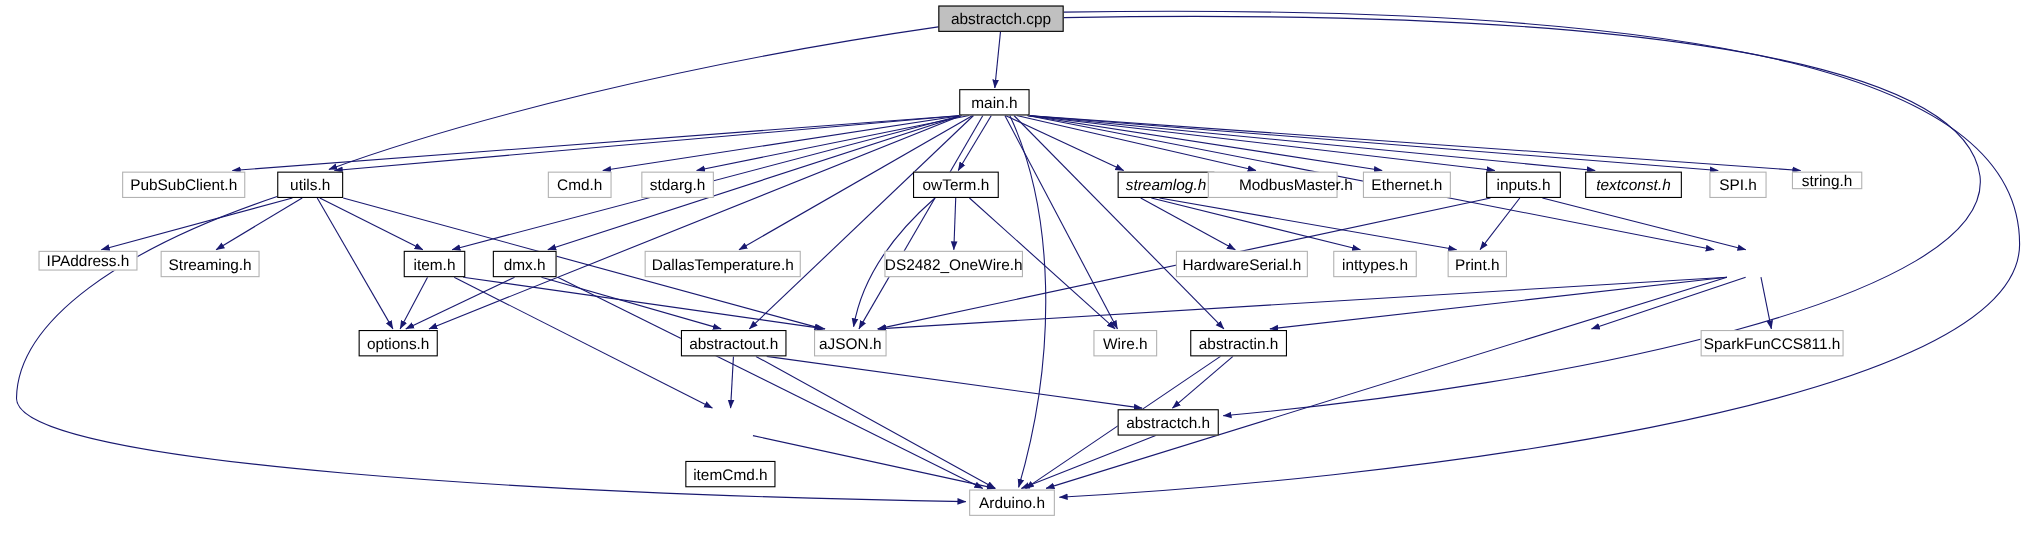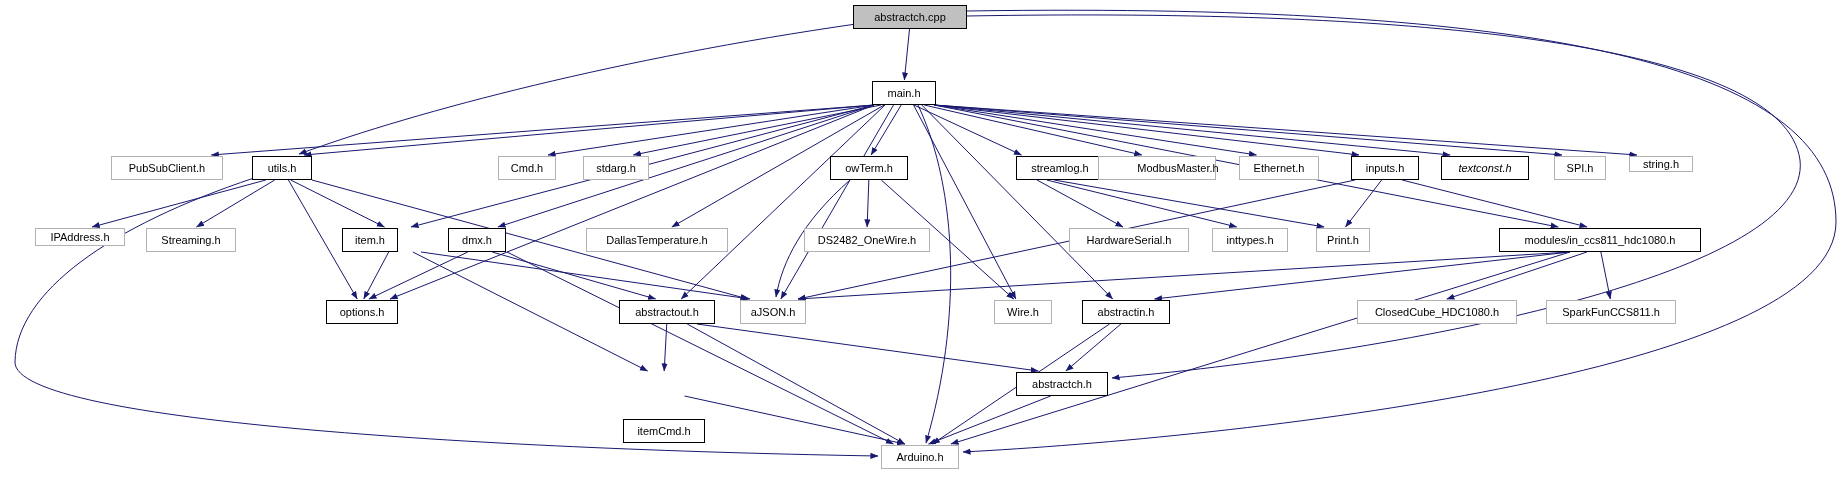--- a/index.html
+++ b/index.html
@@ -11,21 +11,21 @@
     overflow:hidden;
   }
   #edge-layer{position:absolute;left:0;top:0;z-index:1;}
   .node{
     position:absolute;
     box-sizing:border-box;
     z-index:2;
     background:#ffffff;
     border:1px solid #b2b2b2;
     display:flex;align-items:center;justify-content:center;
-    font-size:11px;color:#000000;
+    font-size:14px;color:#000000;
     white-space:nowrap;
     cursor:default;
   }
   .node.internal{border-color:#000000;cursor:pointer;}
   .node.root{background:#c0c0c0;border-color:#000000;}
 </style>
 </head>
 <body>
 
 <div id="graph">
@@ -109,21 +109,21 @@
     </div>
     <div class="node external" style="left: 498px; top: 156px; width: 58px; height: 24px;">
       <span>Cmd.h</span>
     </div>
     <div class="node external" style="left: 583px; top: 156px; width: 66px; height: 24px;">
       <span>stdarg.h</span>
     </div>
     <div class="node internal" style="left: 830px; top: 156px; width: 78px; height: 24px;">
       <span>owTerm.h</span>
     </div>
-    <div class="node internal" style="left: 1016px; top: 156px; width: 88px; height: 24px;">
+    <div class="node internal" style="left: 1016px; top: 156px; width: 88px; height: 24px; font-style: italic;">
       <span>streamlog.h</span>
     </div>
     <div class="node external" style="left: 1098px; top: 156px; width: 118px; height: 24px; padding-left: 42px;">
       <span>ModbusMaster.h</span>
     </div>
     <div class="node external" style="left: 1239px; top: 156px; width: 80px; height: 24px;">
       <span>Ethernet.h</span>
     </div>
     <div class="node internal" style="left: 1351px; top: 156px; width: 68px; height: 24px;">
       <span>inputs.h</span>
@@ -136,61 +136,55 @@
     </div>
     <div class="node external" style="left: 1629px; top: 156px; width: 64px; height: 16px;">
       <span>string.h</span>
     </div>
     <div class="node external" style="left: 35px; top: 228px; width: 90px; height: 18px;">
       <span>IPAddress.h</span>
     </div>
     <div class="node external" style="left: 146px; top: 228px; width: 90px; height: 24px;">
       <span>Streaming.h</span>
     </div>
-    <div class="node internal" style="left: 342px; top: 228px; width: 56px; height: 24px;">
+    <div class="node internal" style="left: 367px; top: 228px; width: 56px; height: 24px;">
       <span>item.h</span>
     </div>
     <div class="node internal" style="left: 448px; top: 228px; width: 58px; height: 24px;">
       <span>dmx.h</span>
     </div>
     <div class="node external" style="left: 586px; top: 228px; width: 142px; height: 24px;">
       <span>DallasTemperature.h</span>
     </div>
     <div class="node external" style="left: 804px; top: 228px; width: 126px; height: 24px;">
       <span>DS2482_OneWire.h</span>
     </div>
     <div class="node external" style="left: 1069px; top: 228px; width: 120px; height: 24px;">
       <span>HardwareSerial.h</span>
     </div>
     <div class="node external" style="left: 1212px; top: 228px; width: 76px; height: 24px;">
       <span>inttypes.h</span>
     </div>
     <div class="node external" style="left: 1316px; top: 228px; width: 54px; height: 24px;">
       <span>Print.h</span>
     </div>
-    <div class="node internal" style="left: 1499px; top: 228px; width: 202px; height: 24px;">
-      <span>modules/in_ccs811_hdc1080.h</span>
-    </div>
     <div class="node internal" style="left: 326px; top: 300px; width: 72px; height: 24px;">
       <span>options.h</span>
     </div>
     <div class="node internal" style="left: 619px; top: 300px; width: 96px; height: 24px;">
       <span>abstractout.h</span>
     </div>
     <div class="node external" style="left: 740px; top: 300px; width: 66px; height: 24px;">
       <span>aJSON.h</span>
     </div>
     <div class="node external" style="left: 994px; top: 300px; width: 58px; height: 24px;">
       <span>Wire.h</span>
     </div>
     <div class="node internal" style="left: 1082px; top: 300px; width: 88px; height: 24px;">
       <span>abstractin.h</span>
-    </div>
-    <div class="node external" style="left: 1357px; top: 300px; width: 160px; height: 24px;">
-      <span>ClosedCube_HDC1080.h</span>
     </div>
     <div class="node external" style="left: 1546px; top: 300px; width: 130px; height: 24px;">
       <span>SparkFunCCS811.h</span>
     </div>
     <div class="node internal" style="left: 623px; top: 372px; width: 82px; height: 24px; margin-top: 47px;">
       <span>itemCmd.h</span>
     </div>
     <div class="node internal" style="left: 1016px; top: 372px; width: 92px; height: 24px;">
       <span>abstractch.h</span>
     </div>

